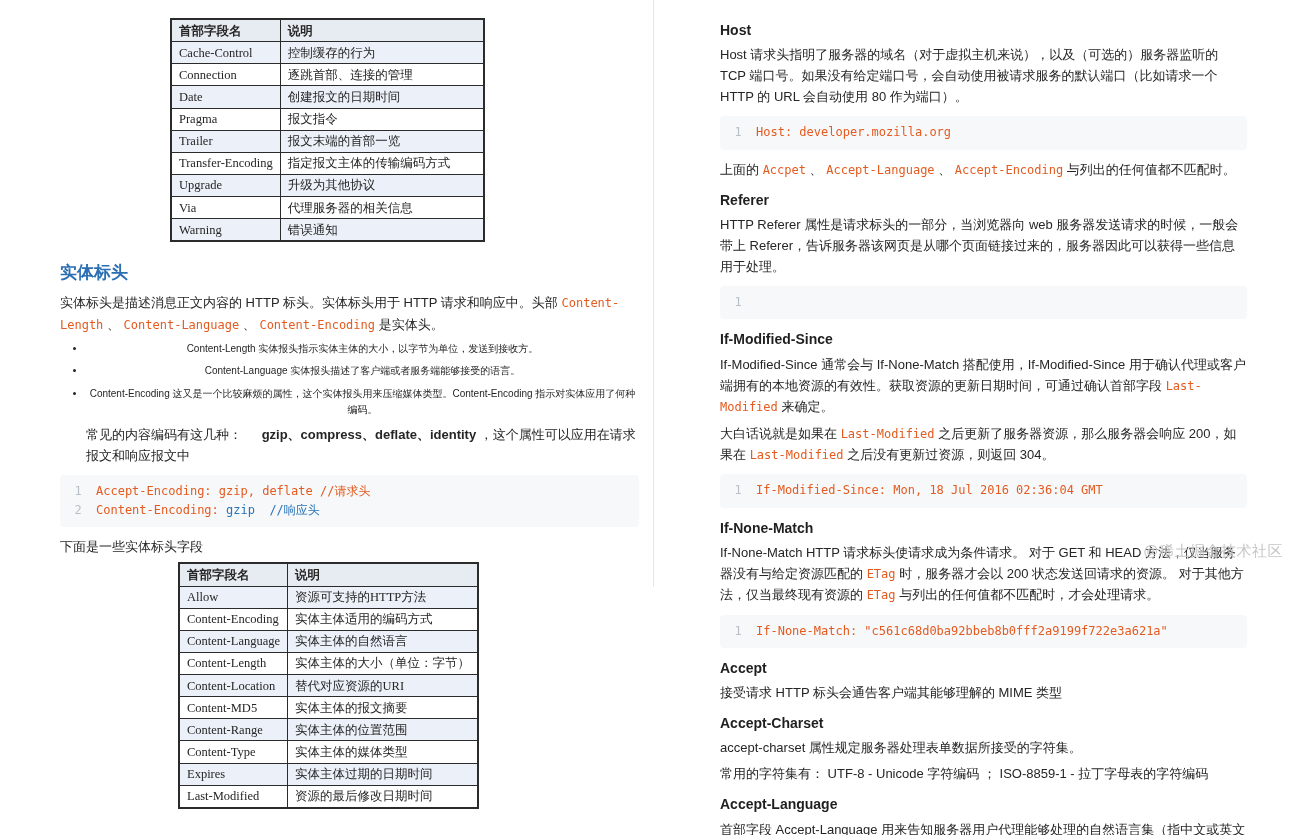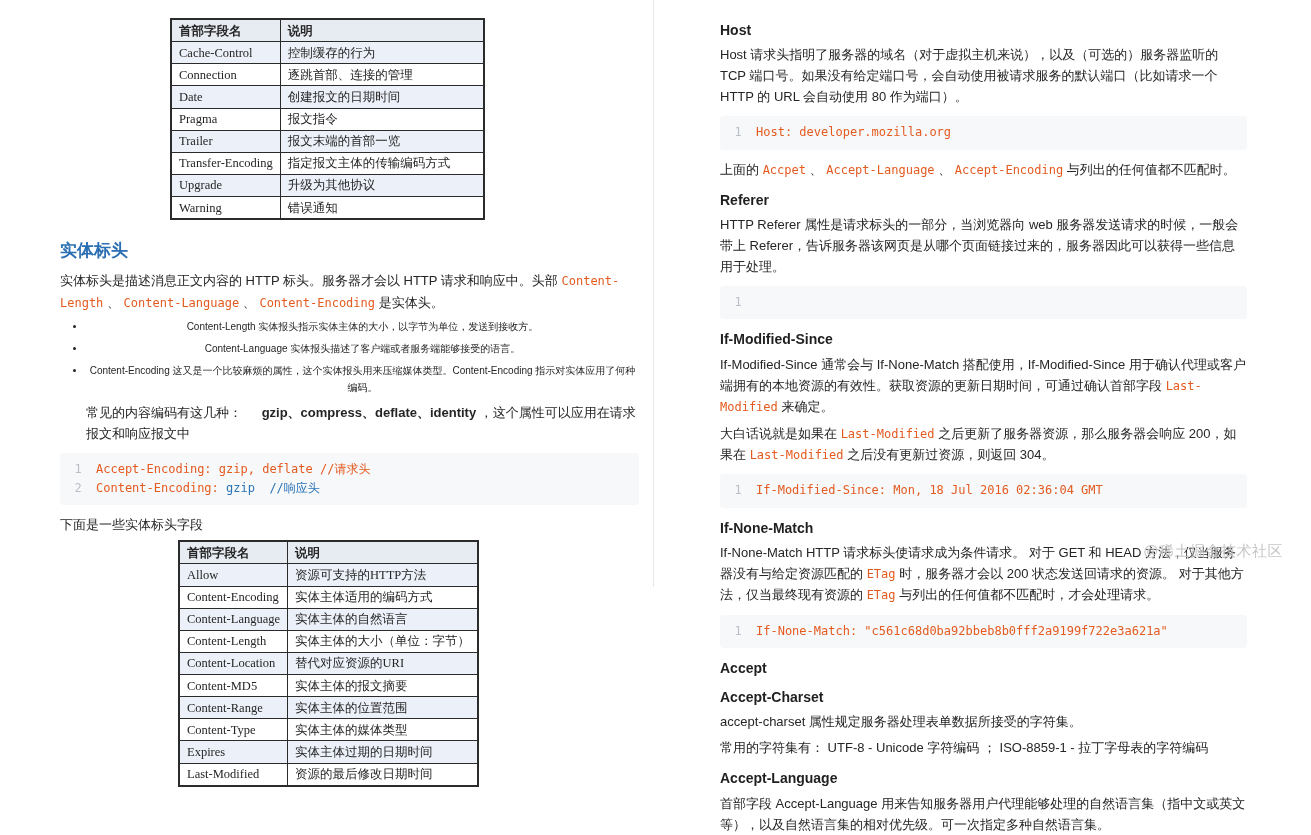--- a/index.html
+++ b/index.html
@@ -84,29 +84,33 @@
           </tr>
           <tr>
             <td>Transfer-Encoding</td>
             <td>指定报文主体的传输编码方式</td>
           </tr>
           <tr>
             <td>Upgrade</td>
             <td>升级为其他协议</td>
           </tr>
           <tr>
+            <td>Via</td>
+            <td>代理服务器的相关信息</td>
+          </tr>
+          <tr>
             <td>Warning</td>
             <td>错误通知</td>
           </tr>
         </tbody>
       </table>
 
     <h2 class="h-blue">实体标头</h2>
 
-    <p class="para"><span class="run">实体标头是描述消息正文内容的 HTTP 标头。服务器才会以 HTTP 请求和响应中。头部 </span><span class="run code">Content-Length</span><span class="run"> 、 </span><span class="run code">Content-Language</span><span class="run"> 、 </span><span class="run code">Content-Encoding</span><span class="run"> 是实体头。</span></p>
+    <p class="para"><span class="run">实体标头是描述消息正文内容的 HTTP 标头。实体标头用于 HTTP 请求和响应中。头部 </span><span class="run code">Content-Length</span><span class="run"> 、 </span><span class="run code">Content-Language</span><span class="run"> 、 </span><span class="run code">Content-Encoding</span><span class="run"> 是实体头。</span></p>
 
     <ul class="bullets">
       <li><span class="run">Content-Length 实体报头指示实体主体的大小，以字节为单位，发送到接收方。</span></li>
       <li><span class="run">Content-Language 实体报头描述了客户端或者服务端能够接受的语言。</span></li>
       <li><span class="run">Content-Encoding 这又是一个比较麻烦的属性，这个实体报头用来压缩媒体类型。Content-Encoding 指示对实体应用了何种编码。</span></li>
     </ul>
 
     <p class="para note-indent"><span class="run">常见的内容编码有这几种： </span><span class="run bold">gzip、compress、deflate、identity</span><span class="run"> ，这个属性可以应用在请求报文和响应报文中</span></p>
 
     <div class="code-block">
@@ -204,20 +208,21 @@
         </div>
         <h4 class="h-right">If-None-Match</h4>
         <p class="para"><span class="run">If-None-Match HTTP 请求标头使请求成为条件请求。 对于 GET 和 HEAD 方法，仅当服务器没有与给定资源匹配的 </span><span class="run code">ETag</span><span class="run"> 时，服务器才会以 200 状态发送回请求的资源。 对于其他方法，仅当最终现有资源的 </span><span class="run code">ETag</span><span class="run"> 与列出的任何值都不匹配时，才会处理请求。</span></p>
         <div class="code-block">
           <div class="code-line">
             <span class="ln">1</span>
             <span class="code-text"><span class="tok-red">If-None-Match: "c561c68d0ba92bbeb8b0fff2a9199f722e3a621a"</span></span>
           </div>
         </div>
         <h4 class="h-right">Accept</h4>
+        <p class="para"><span class="run">接受请求 HTTP 标头会通告客户端其能够理解的 MIME 类型</span></p>
         <h4 class="h-right">Accept-Charset</h4>
         <p class="para"><span class="run">accept-charset 属性规定服务器处理表单数据所接受的字符集。</span></p>
         <p class="para"><span class="run">常用的字符集有：  UTF-8 - Unicode 字符编码 ；  ISO-8859-1 - 拉丁字母表的字符编码</span></p>
         <h4 class="h-right">Accept-Language</h4>
         <p class="para"><span class="run">首部字段 Accept-Language 用来告知服务器用户代理能够处理的自然语言集（指中文或英文等），以及自然语言集的相对优先级。可一次指定多种自然语言集。</span></p>
       </div>
     <div class="watermark">@稀土掘金技术社区</div>
   </div>
 
 </div>

